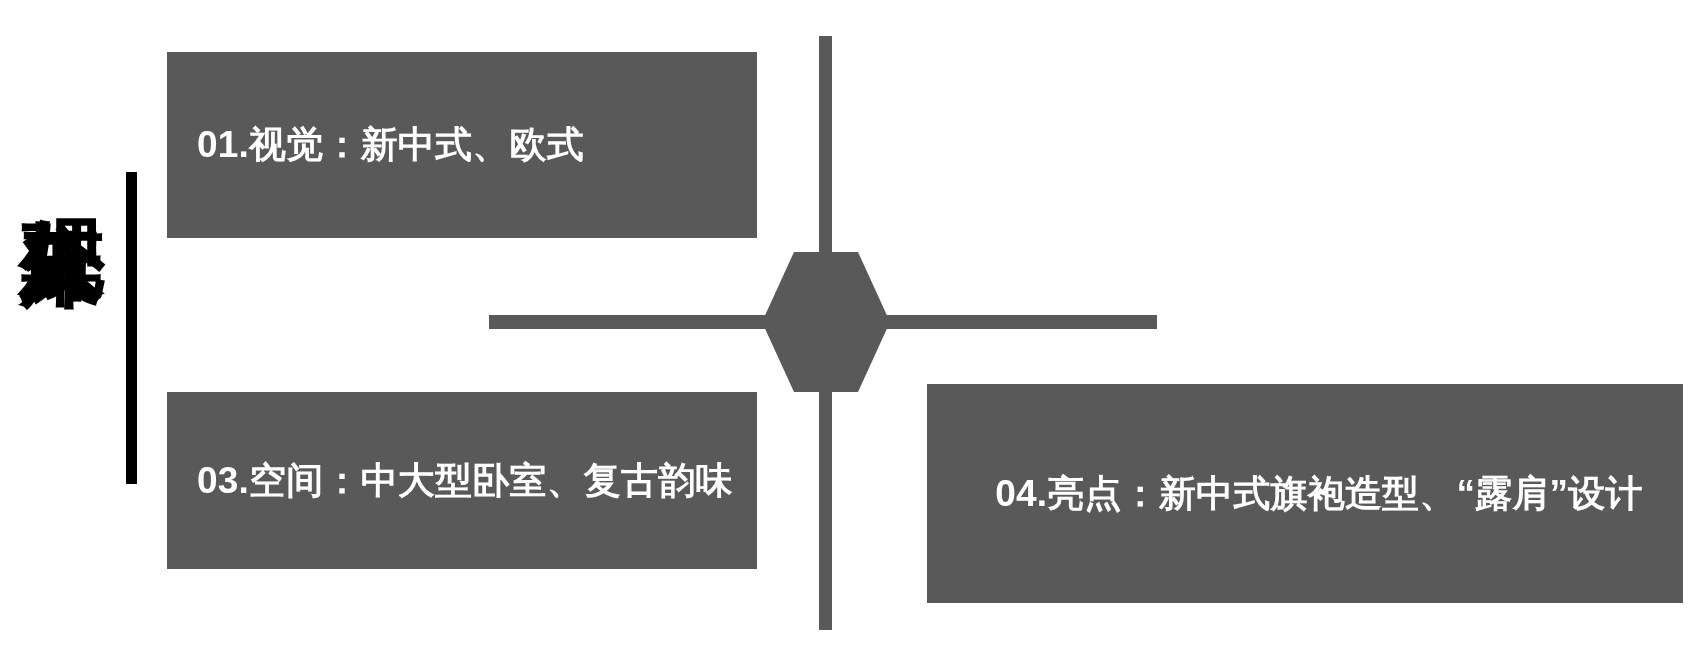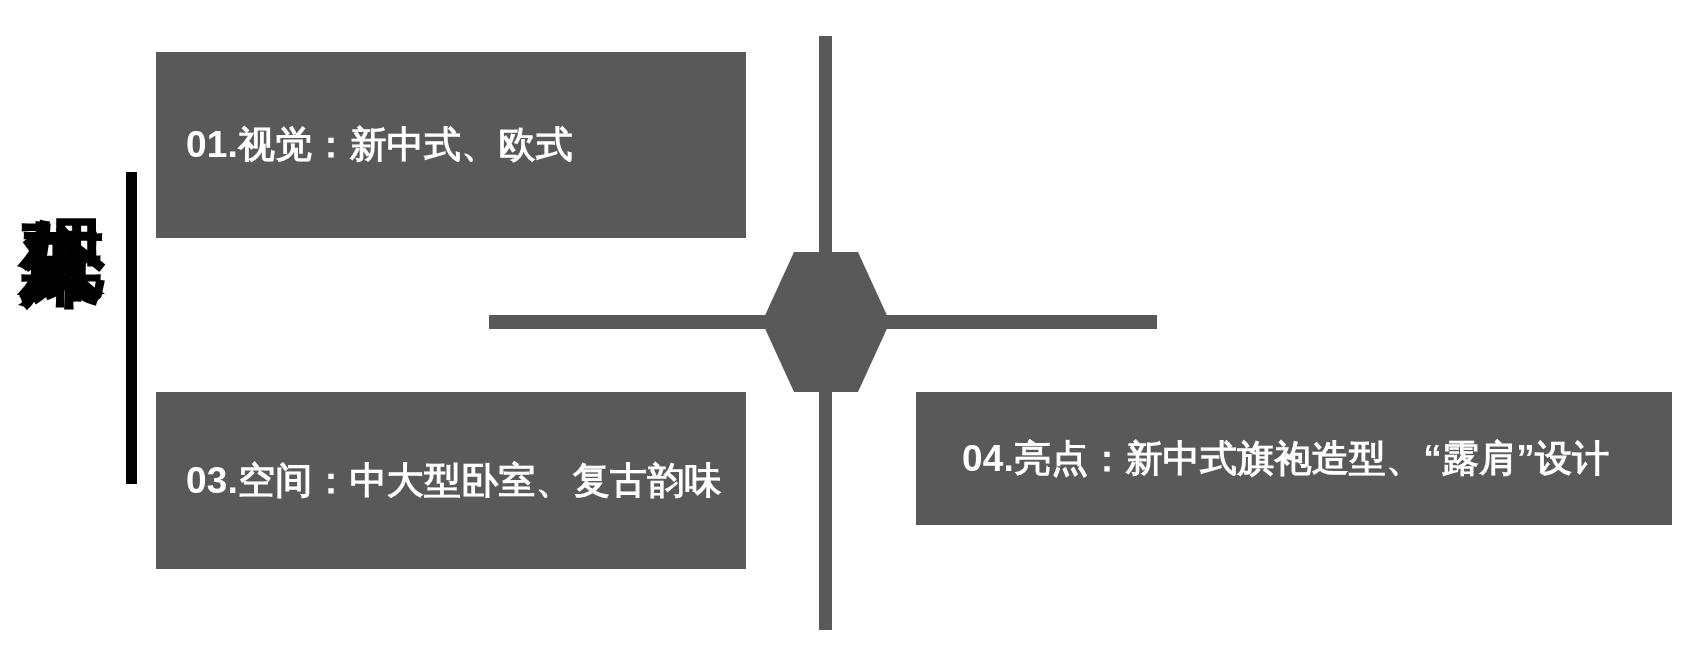--- a/index.html
+++ b/index.html
@@ -81,20 +81,21 @@
     clip-path: polygon(25% 0%, 75% 0%, 100% 50%, 75% 100%, 25% 100%, 0% 50%);
   }
 
   
   .box {
     position: absolute;
     background: #595959;
     display: flex;
     align-items: center;
     box-sizing: border-box;
+    margin-left: 11px;
   }
   .box-text {
     color: #ffffff;
     font-weight: 700;
     font-size: 37px;
     line-height: 1.28;
     letter-spacing: 0.2px;
     white-space: pre-wrap;
   }
 
@@ -114,24 +115,25 @@
   }
   #box-3 {
     left: 156px;
     top: 392px;
     width: 590px;
     height: 177px;
     padding: 0 14px 0 30px;
   }
   #box-4 {
     left: 916px;
-    top: 392px;
+    top: 384px;
     width: 756px;
-    height: 133px;
+    height: 219px;
     padding: 0 18px 0 46px;
+    justify-content: center;
   }
 </style>
 </head>
 <body>
 
 <div class="slide">
 
   <div class="side-title">
     <div class="side-title-text">床架外观</div>
     <div class="side-title-rule"></div>

